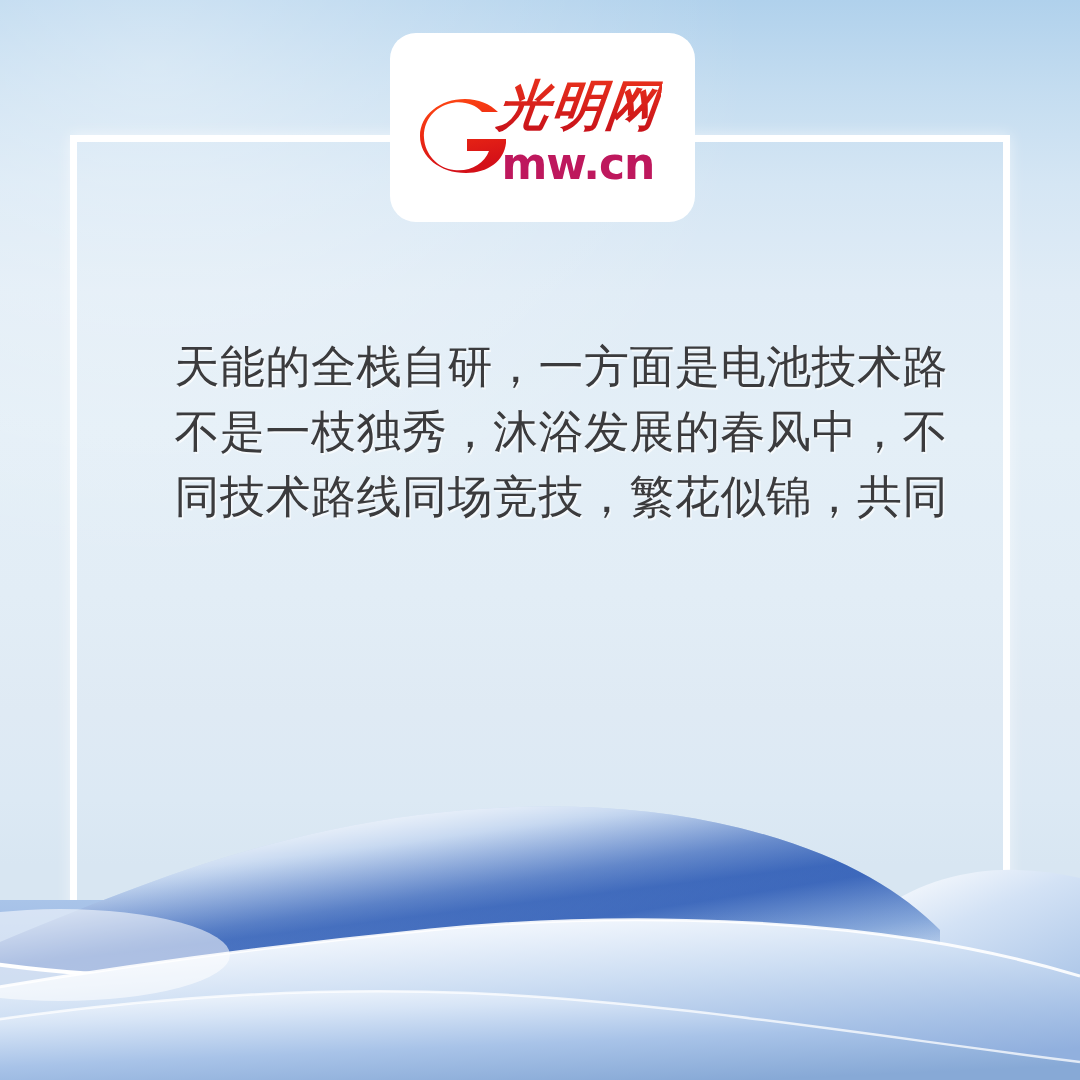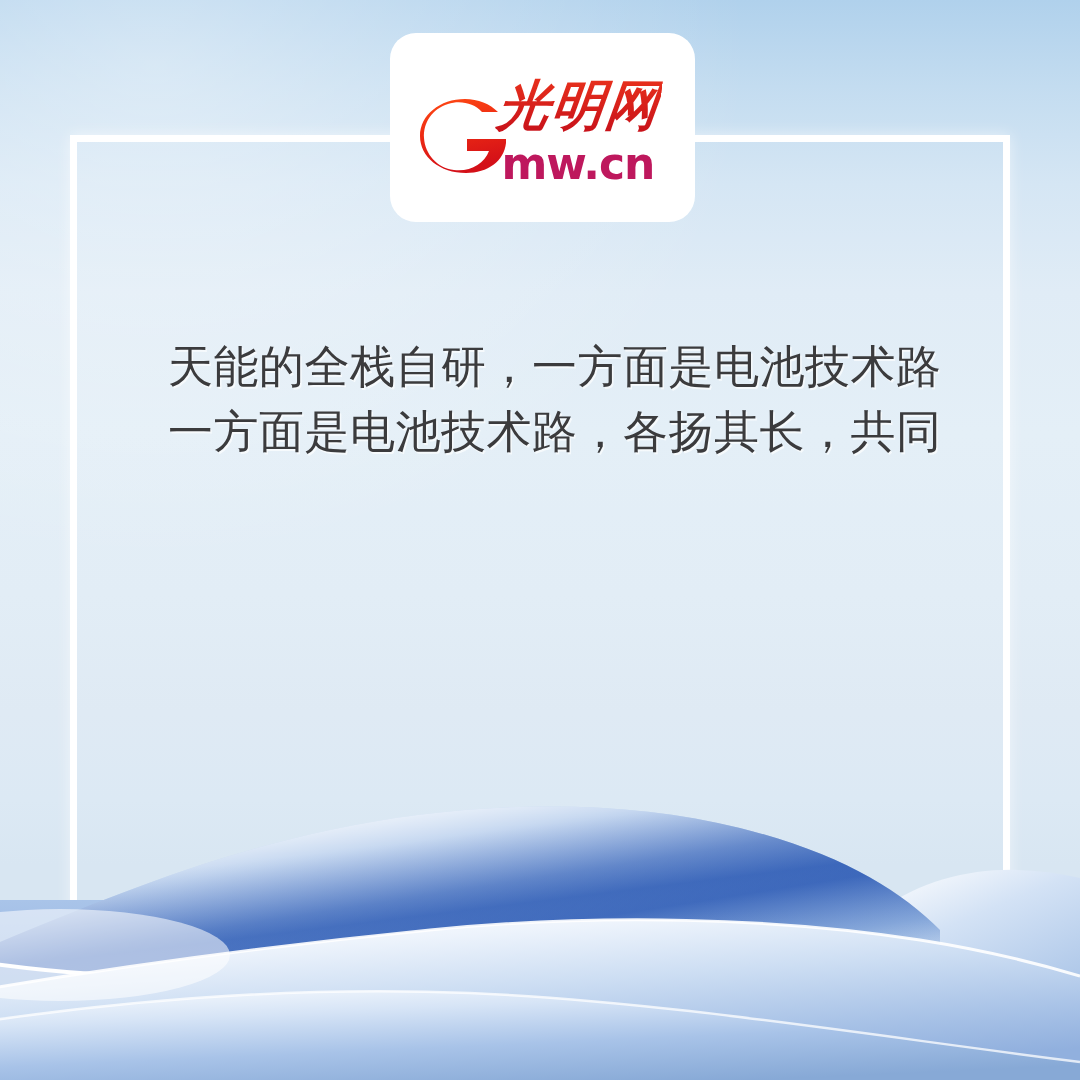--- a/index.html
+++ b/index.html
@@ -117,20 +117,21 @@
     margin-top: 10px;
   }
 
   
   .quote {
     position: absolute;
     left: 168px;
     top: 334px;
     width: 780px;
     z-index: 6;
+    text-align: right;
   }
 
   .quote-line {
     font-family: "DejaVu Sans", "Liberation Sans", sans-serif;
     font-size: 45px;
     line-height: 65px;
     color: #3b3b3d;
     letter-spacing: 0.5px;
     white-space: pre;
     text-shadow: 1.5px 1.5px 0 rgba(255,255,255,0.65);
@@ -174,21 +175,22 @@
                  C58 0, 70 5, 78 13 Z" fill="url(#gGrad)"></path>
       </svg>
 
       <div class="logo-cn">光明网</div>
       <div class="logo-mw">mw.cn</div>
     </div>
   </div>
 
   <div class="quote">
     <div class="quote-line">天能的全栈自研，一方面是电池技术路</div>
-    <div class="quote-line">一方面是电池技术路，各扬其长，共同</div>
+    <div class="quote-line">不是一枝独秀，沐浴发展的春风中，不</div>
+    <div class="quote-line">同技术路线同场竞技，繁花似锦，共同</div>
   </div>
 
   <div class="waves">
     <svg viewBox="0 0 1080 330" preserveAspectRatio="none">
       <defs>
         <linearGradient id="wTop" x1="0" y1="0" x2="0.9" y2="1">
           <stop offset="0%" stop-color="#ffffff"></stop>
           <stop offset="16%" stop-color="#e7f0fa"></stop>
           <stop offset="34%" stop-color="#a9c4e9"></stop>
           <stop offset="52%" stop-color="#5c85cb"></stop>

